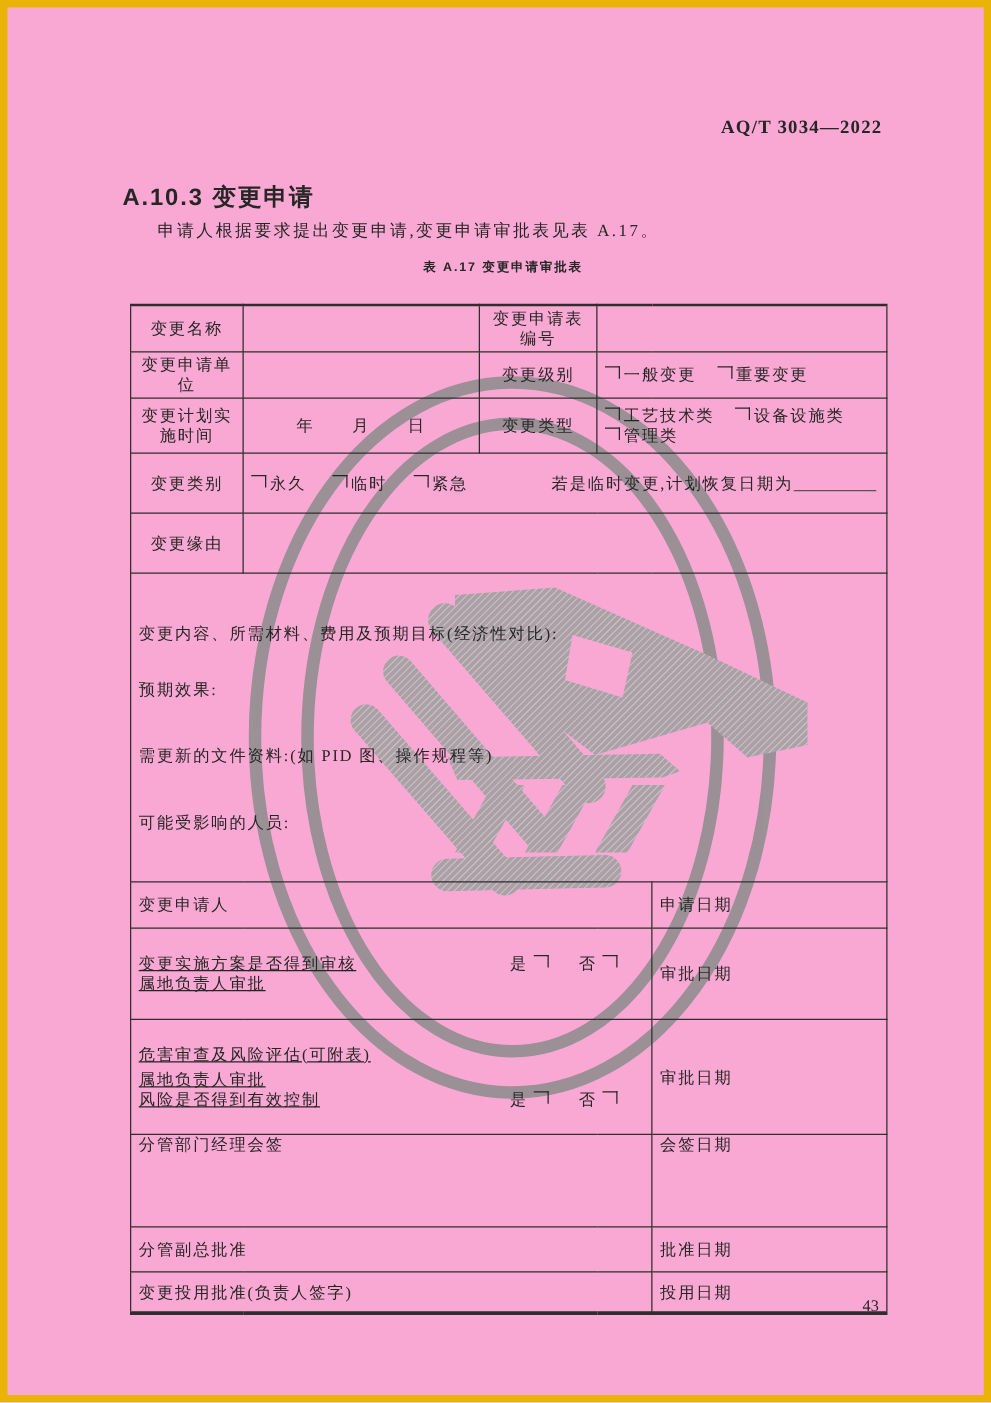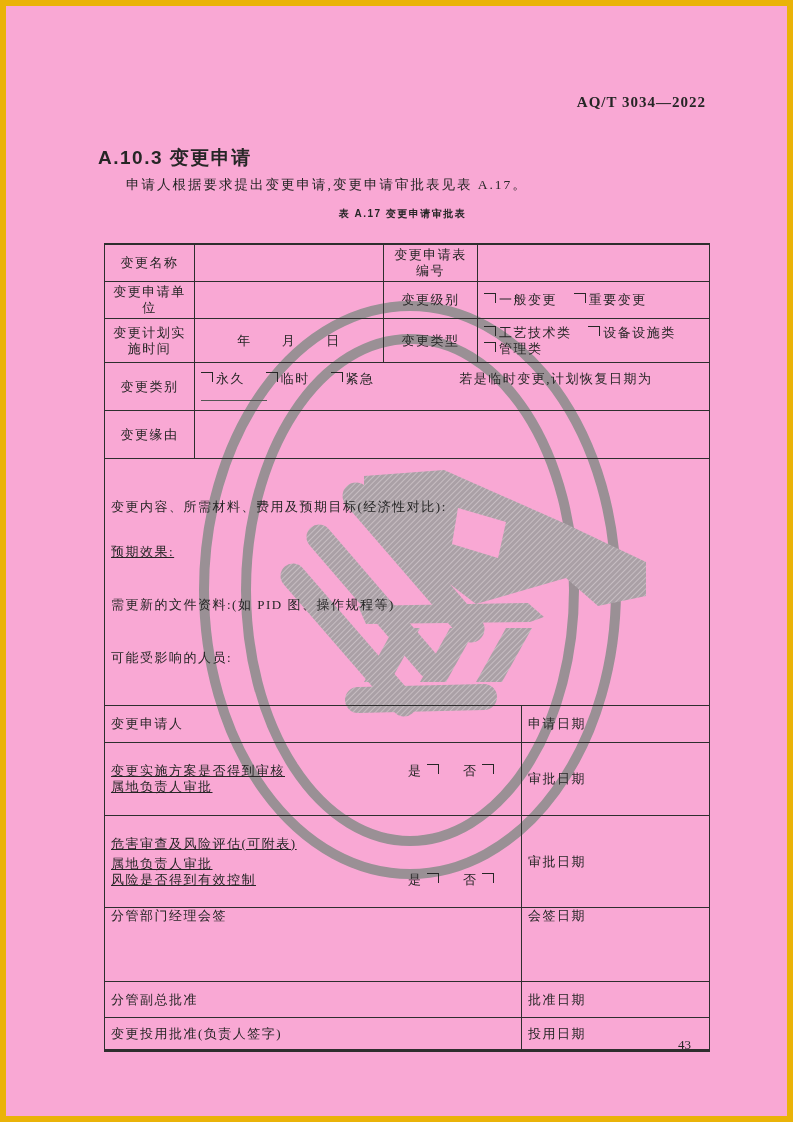--- a/index.html
+++ b/index.html
@@ -47,33 +47,33 @@
     border-top:1.3px solid var(--ink);border-right:1.3px solid var(--ink);
     vertical-align:1px;
   }
   .cb.after{margin:0 0 0 5px;}
   .opt{margin-right:16px;white-space:nowrap;}
   .optcell{padding-left:60px;}
   .optcell .opt{margin-right:12px;}
   .two-line{line-height:20px;padding-top:2px;padding-bottom:2px;}
   .ymd span{margin:0 15px;}
   .optrow{padding-left:60px;}
-  .optrow .note{margin-left:64px;letter-spacing:1.5px;}
+  .optrow .note{margin-left:46px;letter-spacing:1.5px;}
   .fill-line{display:inline-block;width:66px;border-bottom:1px solid #555;height:12px;vertical-align:-2px;}
   .bigcell{vertical-align:top;padding:8px 6px;}
   .bigcell div{line-height:15px;}
-  .bc2{margin-top:30px;text-decoration:underline;}
+  .bc2{margin-top:30px;}
   .bc3{margin-top:38px;}
   .bc4{margin-top:38px;}
   .stack{display:flex;flex-direction:column;justify-content:space-between;height:100%;box-sizing:border-box;padding:6px 0;text-decoration:underline;}
   .relrow{position:relative;}
   .yn-yes{position:absolute;left:297px;top:0;white-space:nowrap;letter-spacing:1px;}
   .yn-no{position:absolute;left:352px;top:0;white-space:nowrap;letter-spacing:1px;}
   td.vtop{vertical-align:top;padding-top:0;}
-  .page-num{position:absolute;right:96px;top:1031px;font-size:13px;}
+  .page-num{position:absolute;right:84px;top:1031px;font-size:13px;}
 </style>
 </head>
 <body>
 
 <div class="page">
 
   <svg class="watermark" width="793" height="1122" viewBox="0 0 793 1122">
     <defs>
       <pattern id="hx" patternUnits="userSpaceOnUse" width="4" height="4" patternTransform="rotate(45)">
         <rect width="4" height="4" fill="#a0a0a0"></rect>

